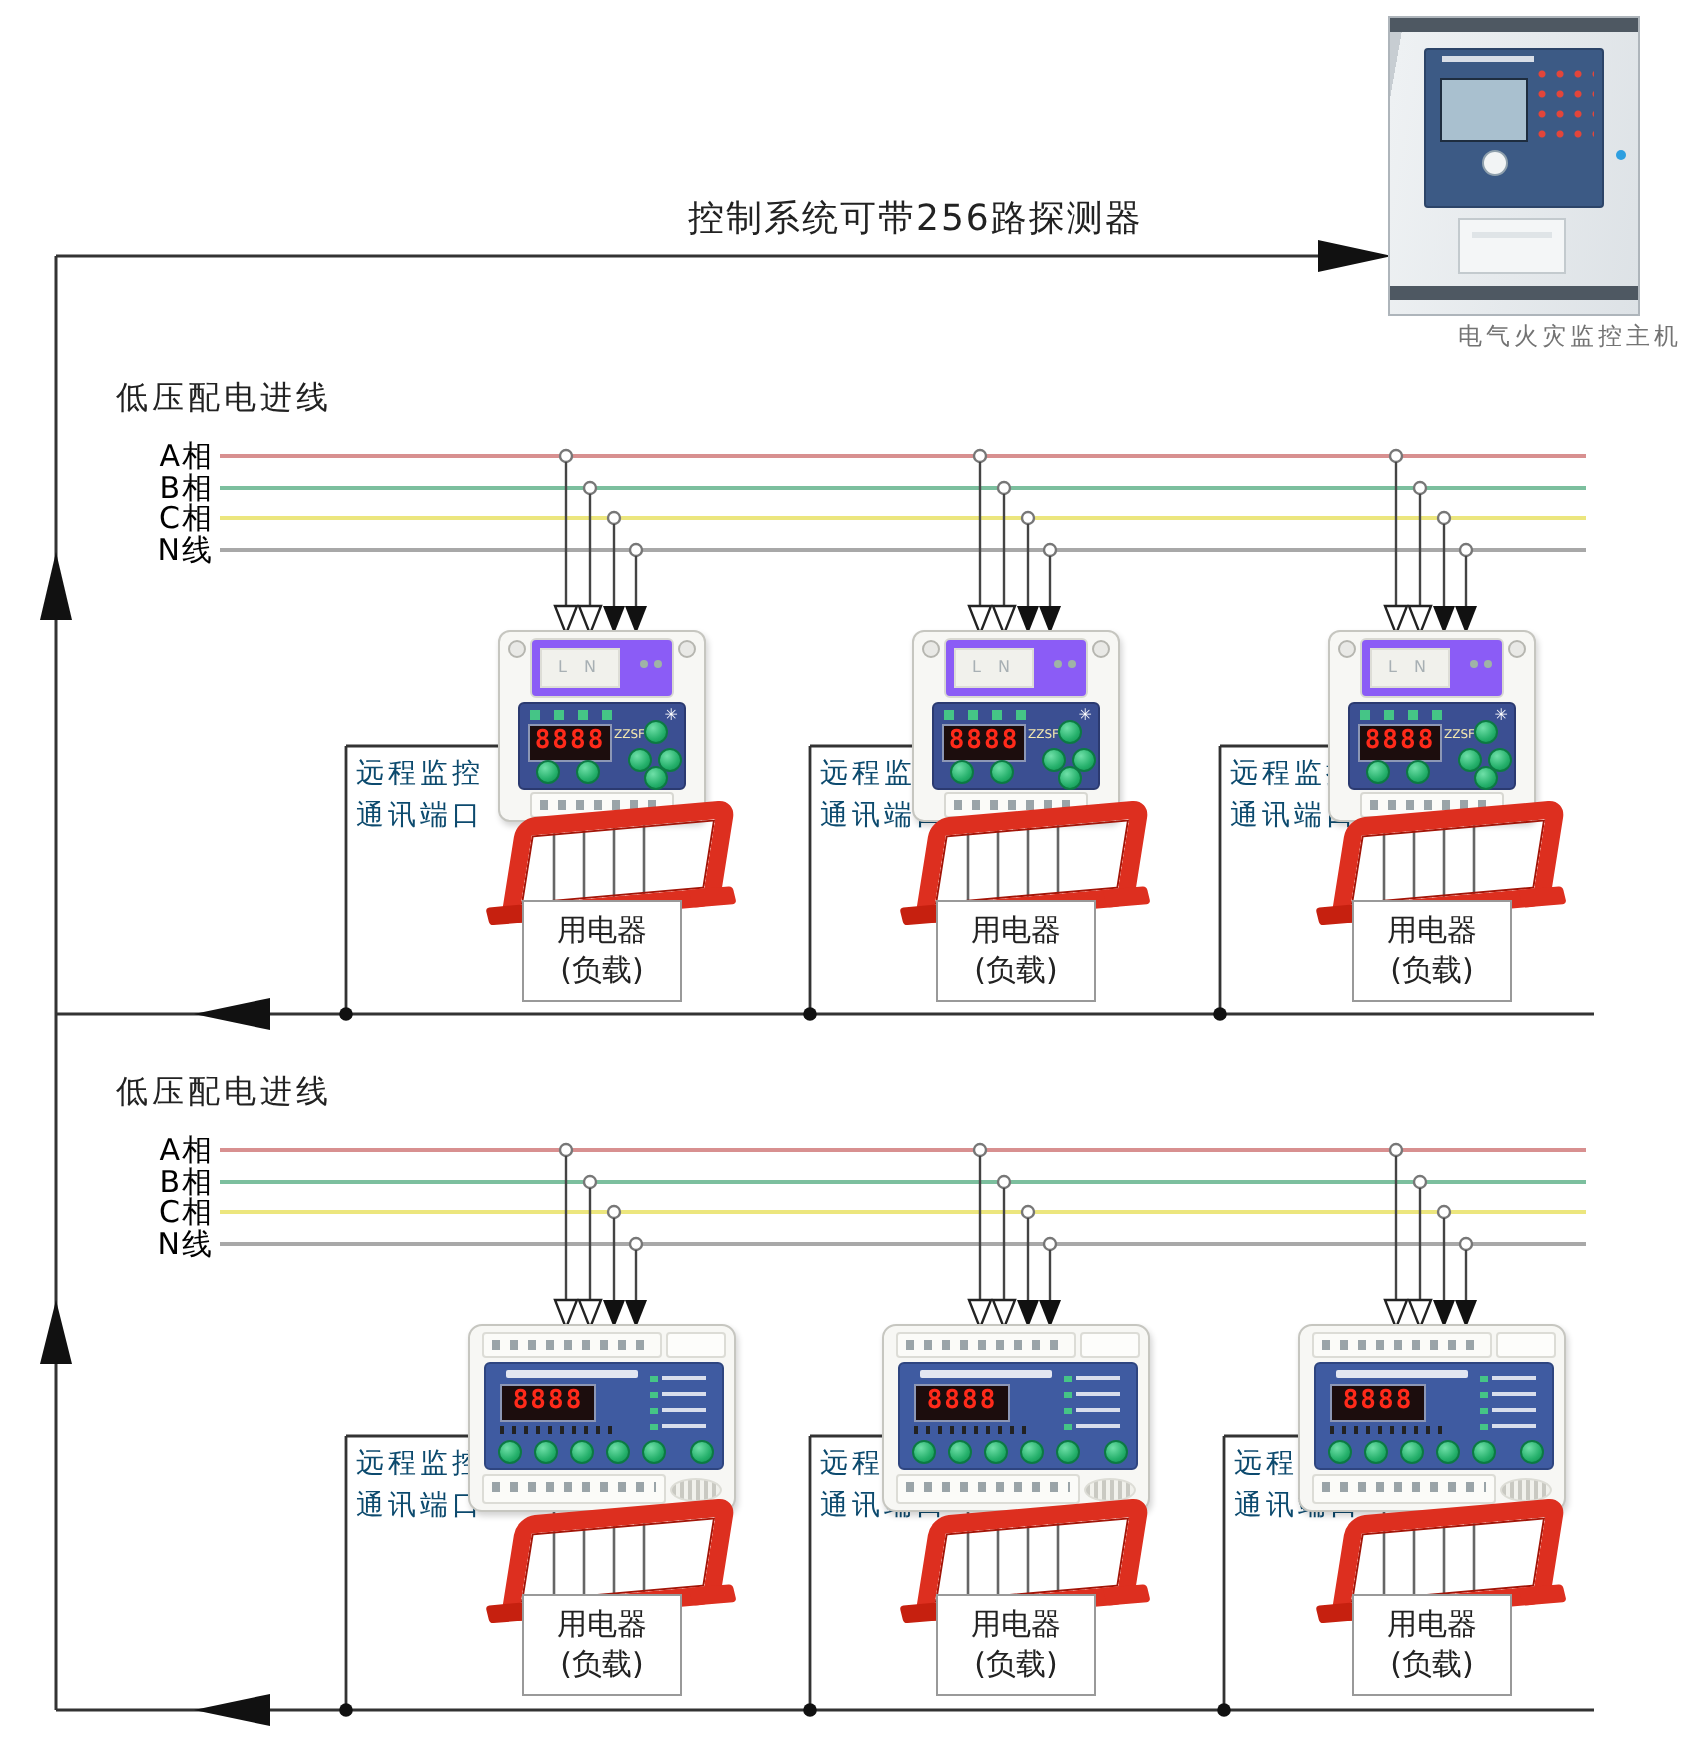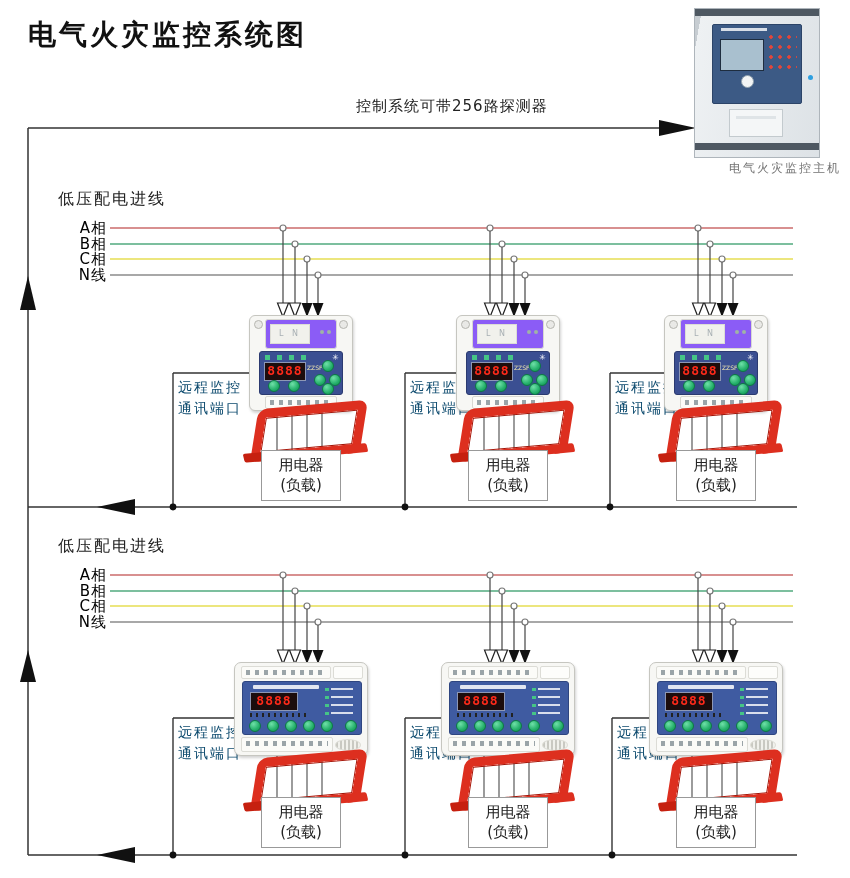--- a/index.html
+++ b/index.html
@@ -2,21 +2,21 @@
 <html><head>
 <meta charset="utf-8">
 <style>
   html,body{margin:0;padding:0;background:#fff;}
   .canvas{position:relative;width:850px;height:878px;background:#ffffff;overflow:hidden;
           font-family:"DejaVu Sans",sans-serif;color:#1a1a1a;}
   .abs{position:absolute;}
   svg.wires{position:absolute;left:0;top:0;width:850px;height:878px;}
 
   .page-title{left:28px;top:16px;font-size:28px;font-weight:900;letter-spacing:3px;color:#111;}
-  .top-note{left:344px;top:97px;font-size:15px;letter-spacing:1px;color:#222;margin-left:12px;}
+  .top-note{left:344px;top:97px;font-size:18px;letter-spacing:1px;color:#222;}
   .bus-note{left:40px;top:140px;font-size:15px;letter-spacing:1px;color:#1f9e5a;font-weight:500;}
 
   .sec-header{font-size:16px;letter-spacing:2px;color:#222;}
   .phase-label{width:62px;text-align:right;font-size:15px;letter-spacing:1px;color:#000000;}
 
   .remote-label{font-size:14px;line-height:1.5;letter-spacing:2px;color:#0c4a6e;width:64px;}
 
   .load-box{width:78px;background:#fff;border:1px solid #999;text-align:center;
             font-size:15px;line-height:1.35;padding:4px 0;color:#222;}
 
@@ -253,21 +253,20 @@
         <line x1="499" y1="748" x2="499" y2="799"></line>
       <line x1="514" y1="748" x2="514" y2="799"></line>
         <line x1="529" y1="748" x2="529" y2="799"></line>
       <line x1="692" y1="748" x2="692" y2="799"></line>
         <line x1="707" y1="748" x2="707" y2="799"></line>
       <line x1="722" y1="748" x2="722" y2="799"></line>
         <line x1="737" y1="748" x2="737" y2="799"></line>
     </g>
   </svg>
 
-  <div class="abs page-title">电气火灾监控系统图</div>
   <div class="abs top-note">控制系统可带256路探测器</div>
 
   <div class="abs host">
     <div class="abs host-topstrip"></div>
     <div class="abs host-panel">
       <div class="abs host-title"></div>
       <div class="abs host-lcd"></div>
       <div class="abs host-leds"></div>
       <div class="abs host-btn"></div>
     </div>

